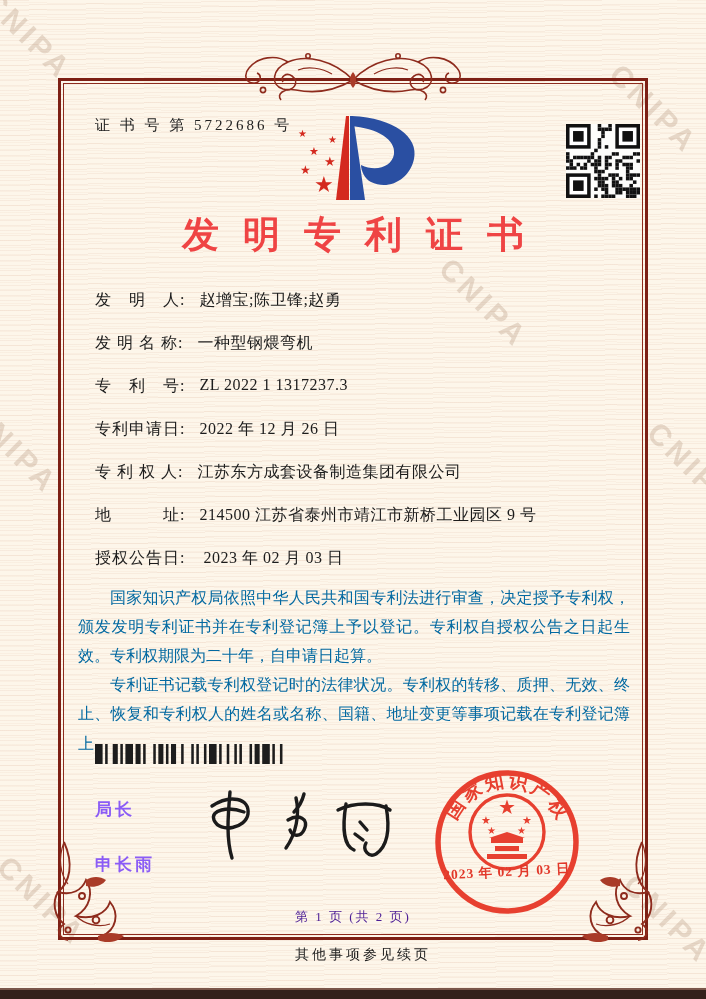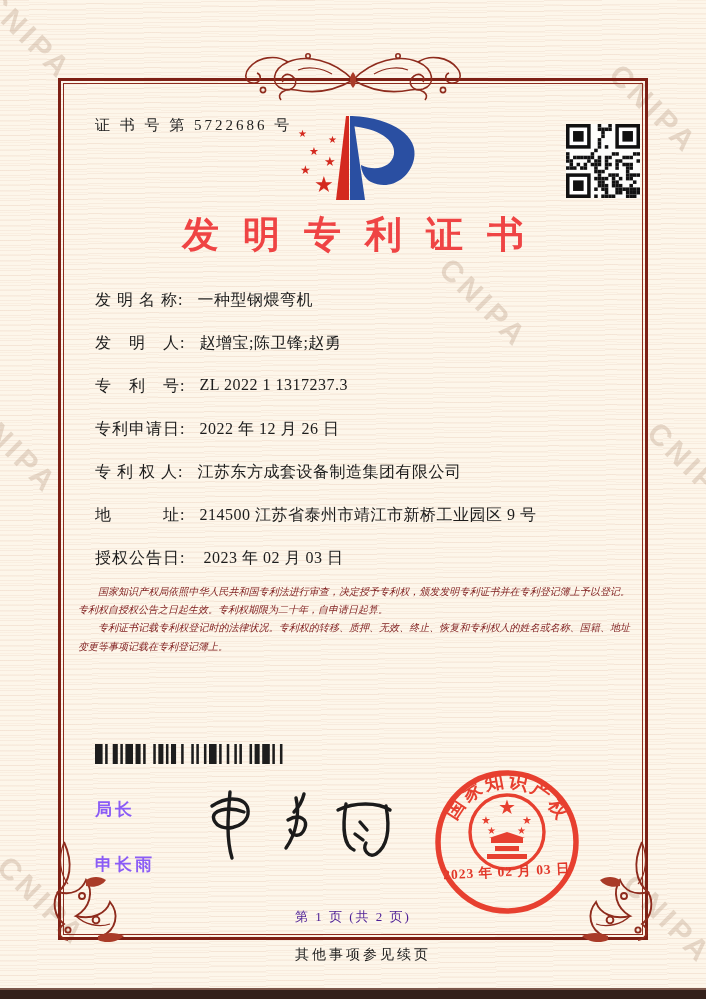--- a/index.html
+++ b/index.html
@@ -38,21 +38,21 @@
     font-size:37px;font-weight:bold;letter-spacing:24px;text-indent:24px;color:#ef4444;
   }
   .fields{position:absolute;left:95px;top:290px;width:530px;}
   .field-row{height:43px;font-size:16px;display:flex;align-items:flex-start;}
   .field-label{white-space:pre;letter-spacing:1px;}
   .field-value{margin-left:14px;letter-spacing:.5px;}
   .grant-row{position:absolute;left:95px;top:548px;width:540px;font-size:16px;}
   .grant-no{position:absolute;left:257px;top:0;}
   .paras{
     position:absolute;left:78px;top:583px;width:552px;
-    font-size:10px;line-height:1.82;text-align:justify;color:#7f1d1d;font-style:italic;
+    font-size:16px;line-height:1.82;text-align:justify;color:#0369a1;
   }
   .paras p{margin:0;text-indent:2em;}
   .barcode{position:absolute;left:95px;top:744px;width:190px;height:20px;}
   .commissioner{
     position:absolute;left:95px;top:798px;z-index:4;
     font-family:"Liberation Sans","DejaVu Sans",sans-serif;
     font-weight:bold;font-size:17px;letter-spacing:3px;color:#8b5cf6;
   }
   .commissioner .name{margin-top:32px;}
   .signature{position:absolute;left:192px;top:776px;z-index:4;}
@@ -285,26 +285,26 @@
         <rect x="45.80952380952381" y="70.47619047619048" width="3.5238095238095237" height="3.5238095238095237" fill="#111"></rect>
         <rect x="59.904761904761905" y="70.47619047619048" width="3.5238095238095237" height="3.5238095238095237" fill="#111"></rect>
         <rect x="63.42857142857143" y="70.47619047619048" width="3.5238095238095237" height="3.5238095238095237" fill="#111"></rect>
         <rect x="66.95238095238095" y="70.47619047619048" width="3.5238095238095237" height="3.5238095238095237" fill="#111"></rect>
       </svg>
 
     <div class="title">发明专利证书</div>
 
     <div class="fields">
       <div class="field-row">
+        <span class="field-label">发　明　人:</span>
+        <span class="field-value">赵增宝;陈卫锋;赵勇</span>
+      </div>
+      <div class="field-row">
         <span class="field-label">发 明 名 称:</span>
         <span class="field-value">一种型钢煨弯机</span>
-      </div>
-      <div class="field-row">
-        <span class="field-label">发　明　人:</span>
-        <span class="field-value">赵增宝;陈卫锋;赵勇</span>
       </div>
       <div class="field-row">
         <span class="field-label">专　利　号:</span>
         <span class="field-value">ZL 2022 1 1317237.3</span>
       </div>
       <div class="field-row">
         <span class="field-label">专利申请日:</span>
         <span class="field-value">2022 年 12 月 26 日</span>
       </div>
       <div class="field-row">

